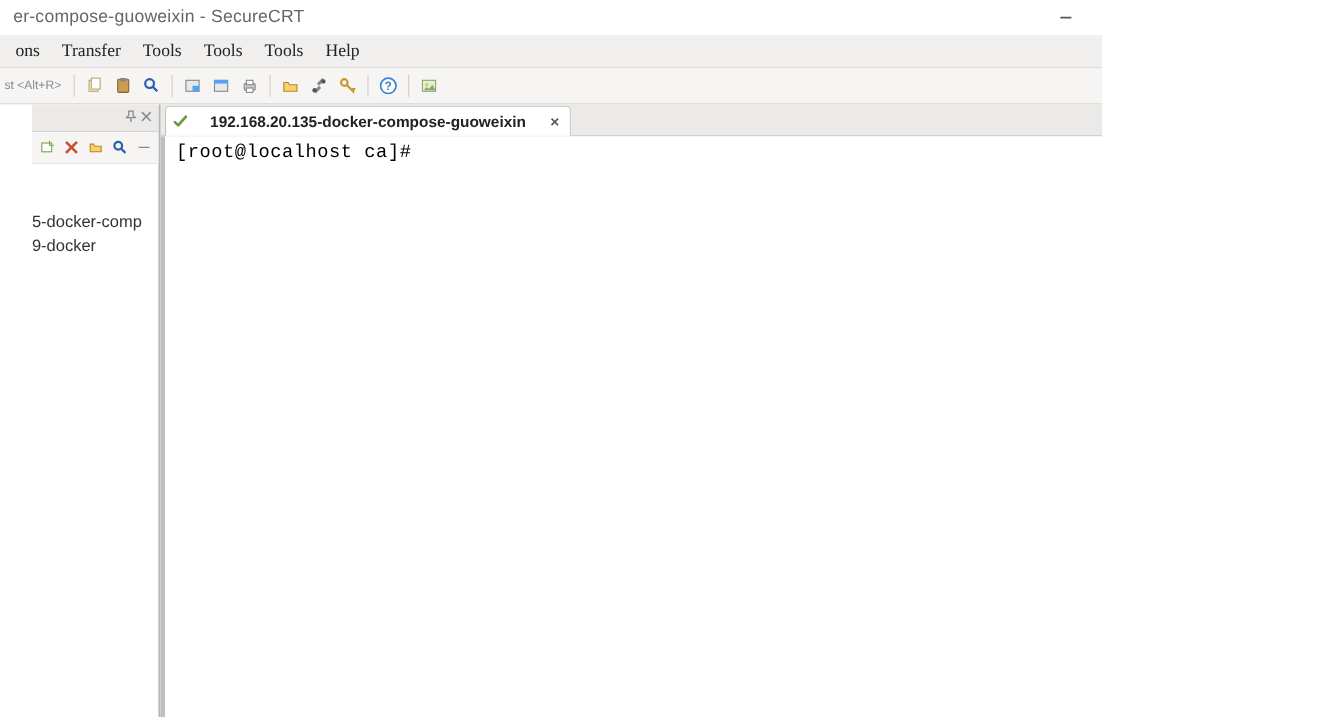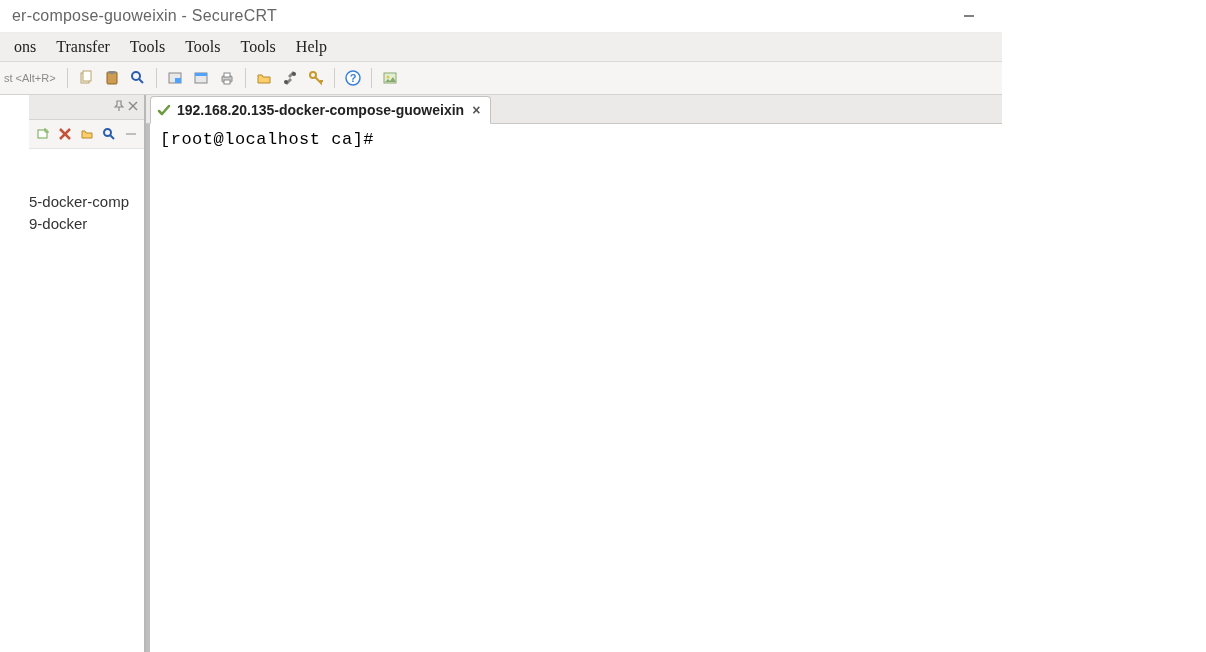--- a/index.html
+++ b/index.html
@@ -159,21 +159,21 @@
   }
   .tab {
     display: flex;
     align-items: center;
     height: 26px;
     background: #fff;
     border: 1px solid #c4c2bf;
     border-bottom: 1px solid #fff;
     border-radius: 4px 4px 0 0;
     padding: 0 8px 0 6px;
-    gap: 6px;
+    gap: 20px;
     font-size: 14px;
     font-weight: 600;
     color: #222;
     cursor: pointer;
     margin-bottom: -1px;
   }
   .tab .tab-close {
     font-size: 14px;
     color: #555;
     font-weight: 700;

